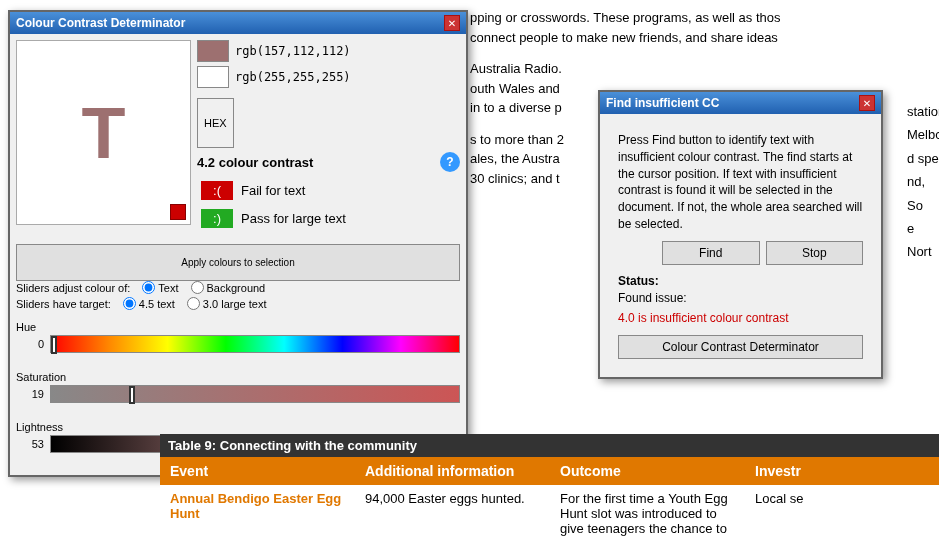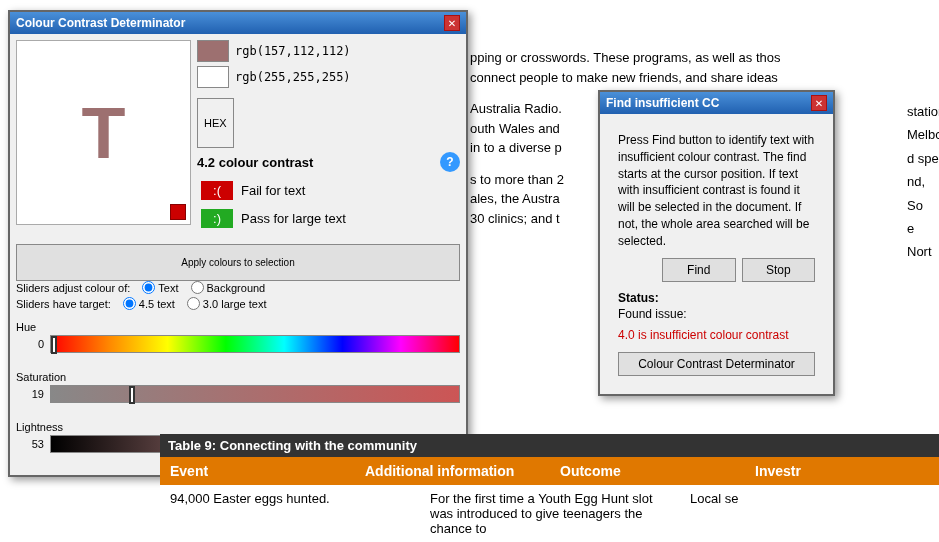--- a/index.html
+++ b/index.html
@@ -303,21 +303,21 @@
       background: #fff;
       border: 2px solid #333;
       top: 0;
     }
 
     
     .find-dialog {
       position: absolute;
       top: 90px;
       left: 598px;
-      width: 237px;
+      width: 285px;
       background: #f0f0f0;
       border: 2px solid #666;
       box-shadow: 3px 3px 8px rgba(0,0,0,0.4);
     }
 
     .find-titlebar {
       background: linear-gradient(to bottom, #4a90d9, #2060b0);
       color: #fff;
       padding: 3px 6px;
       display: flex;
@@ -380,21 +380,20 @@
     
     .bg-article {
       position: absolute;
       top: 0;
       left: 462px;
       width: 477px;
       padding: 8px;
       font-size: 13px;
       line-height: 1.5;
       color: #000;
-      margin-top: 40px;
     }
   </style>
 </head>
 <body>
 
 <div class="bg-article">
   <div>pping or crosswords. These programs, as well as thos</div>
   <div>connect people to make new friends, and share ideas</div>
   <div style="height:12px;"></div>
   <div>Australia Radio.</div>
@@ -552,17 +551,18 @@
 
 <div class="bottom-table">
   <div class="table-title">Table 9: Connecting with the community</div>
   <div class="table-header-row">
     <div class="table-header-cell">Event</div>
     <div class="table-header-cell">Additional information</div>
     <div class="table-header-cell">Outcome</div>
     <div class="table-header-cell">Investr</div>
   </div>
   <div class="table-data-row">
+    <div class="table-data-cell bold-orange">Annual Bendigo Easter Egg Hunt</div>
     <div class="table-data-cell">94,000 Easter eggs hunted.</div>
     <div class="table-data-cell">For the first time a Youth Egg Hunt slot was introduced to give teenagers the chance to</div>
     <div class="table-data-cell">Local se</div>
   </div>
 </div>
 
 </body></html>

